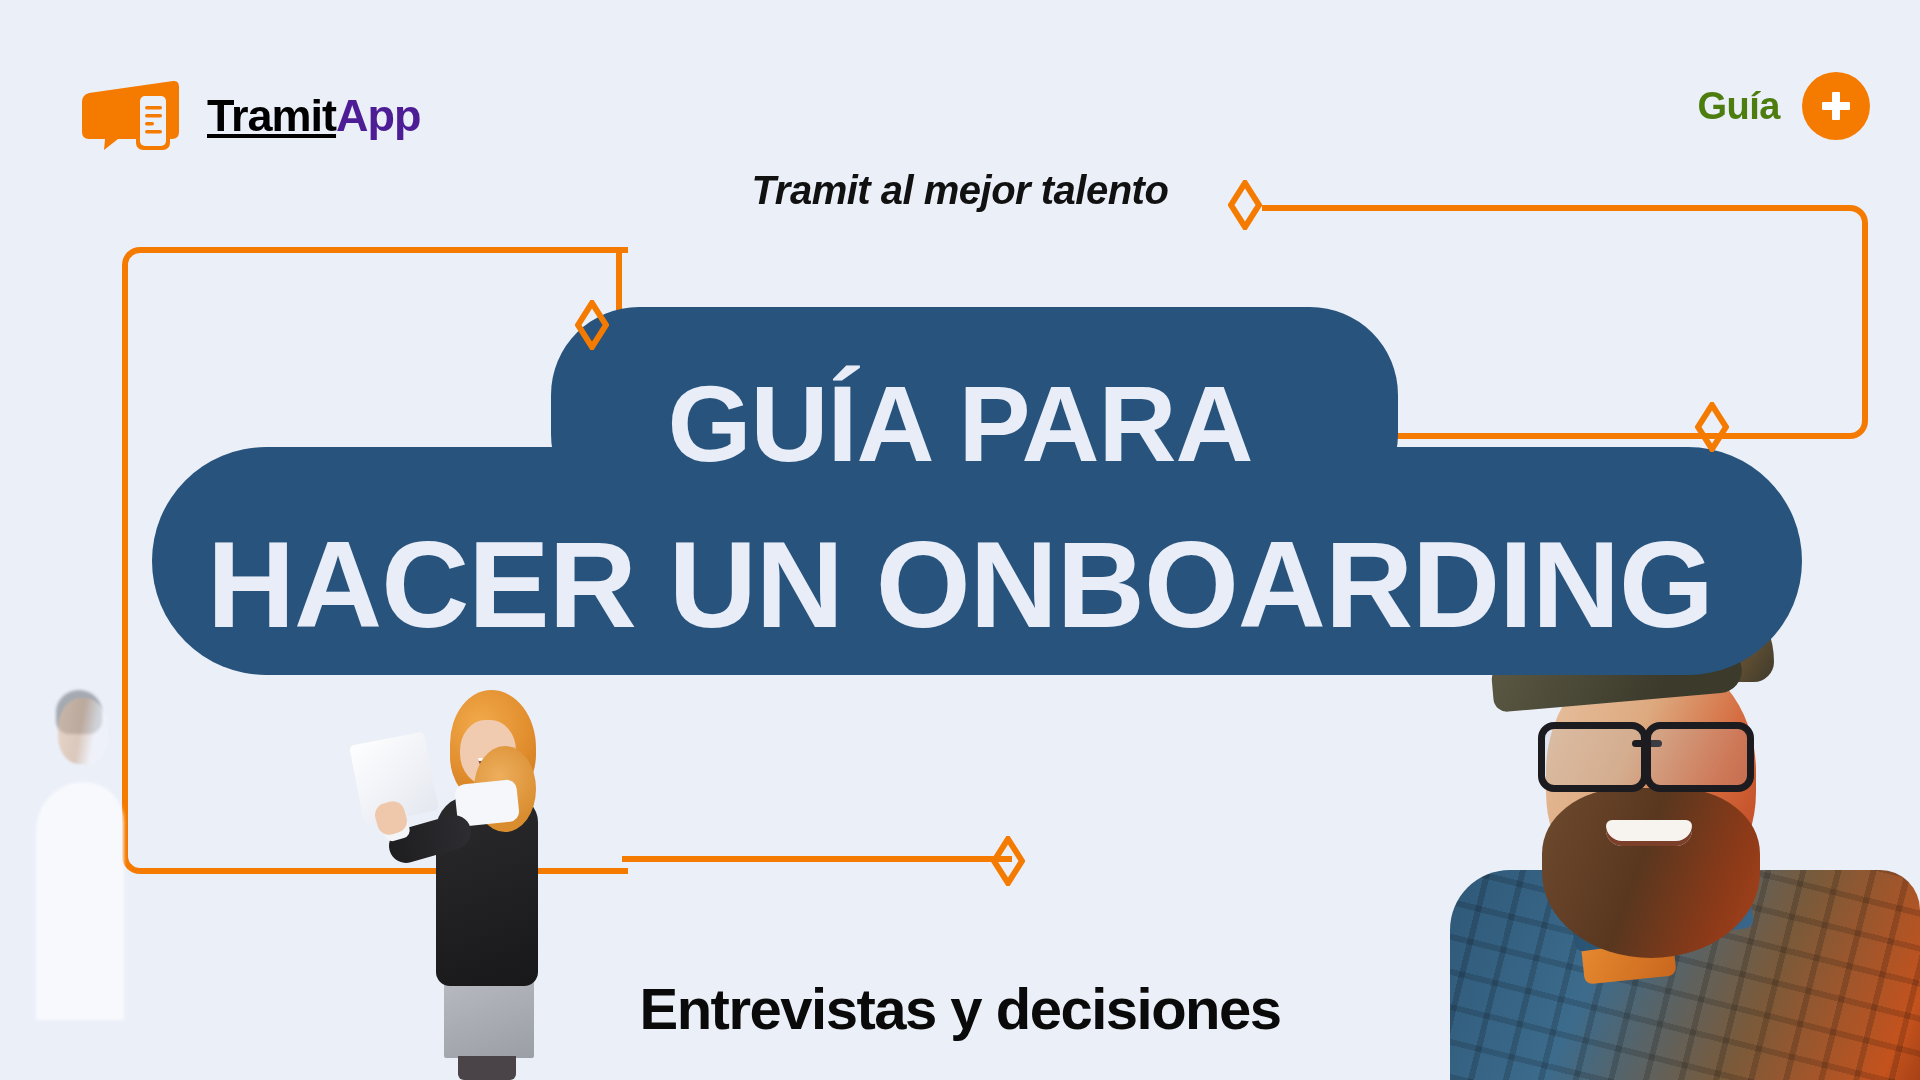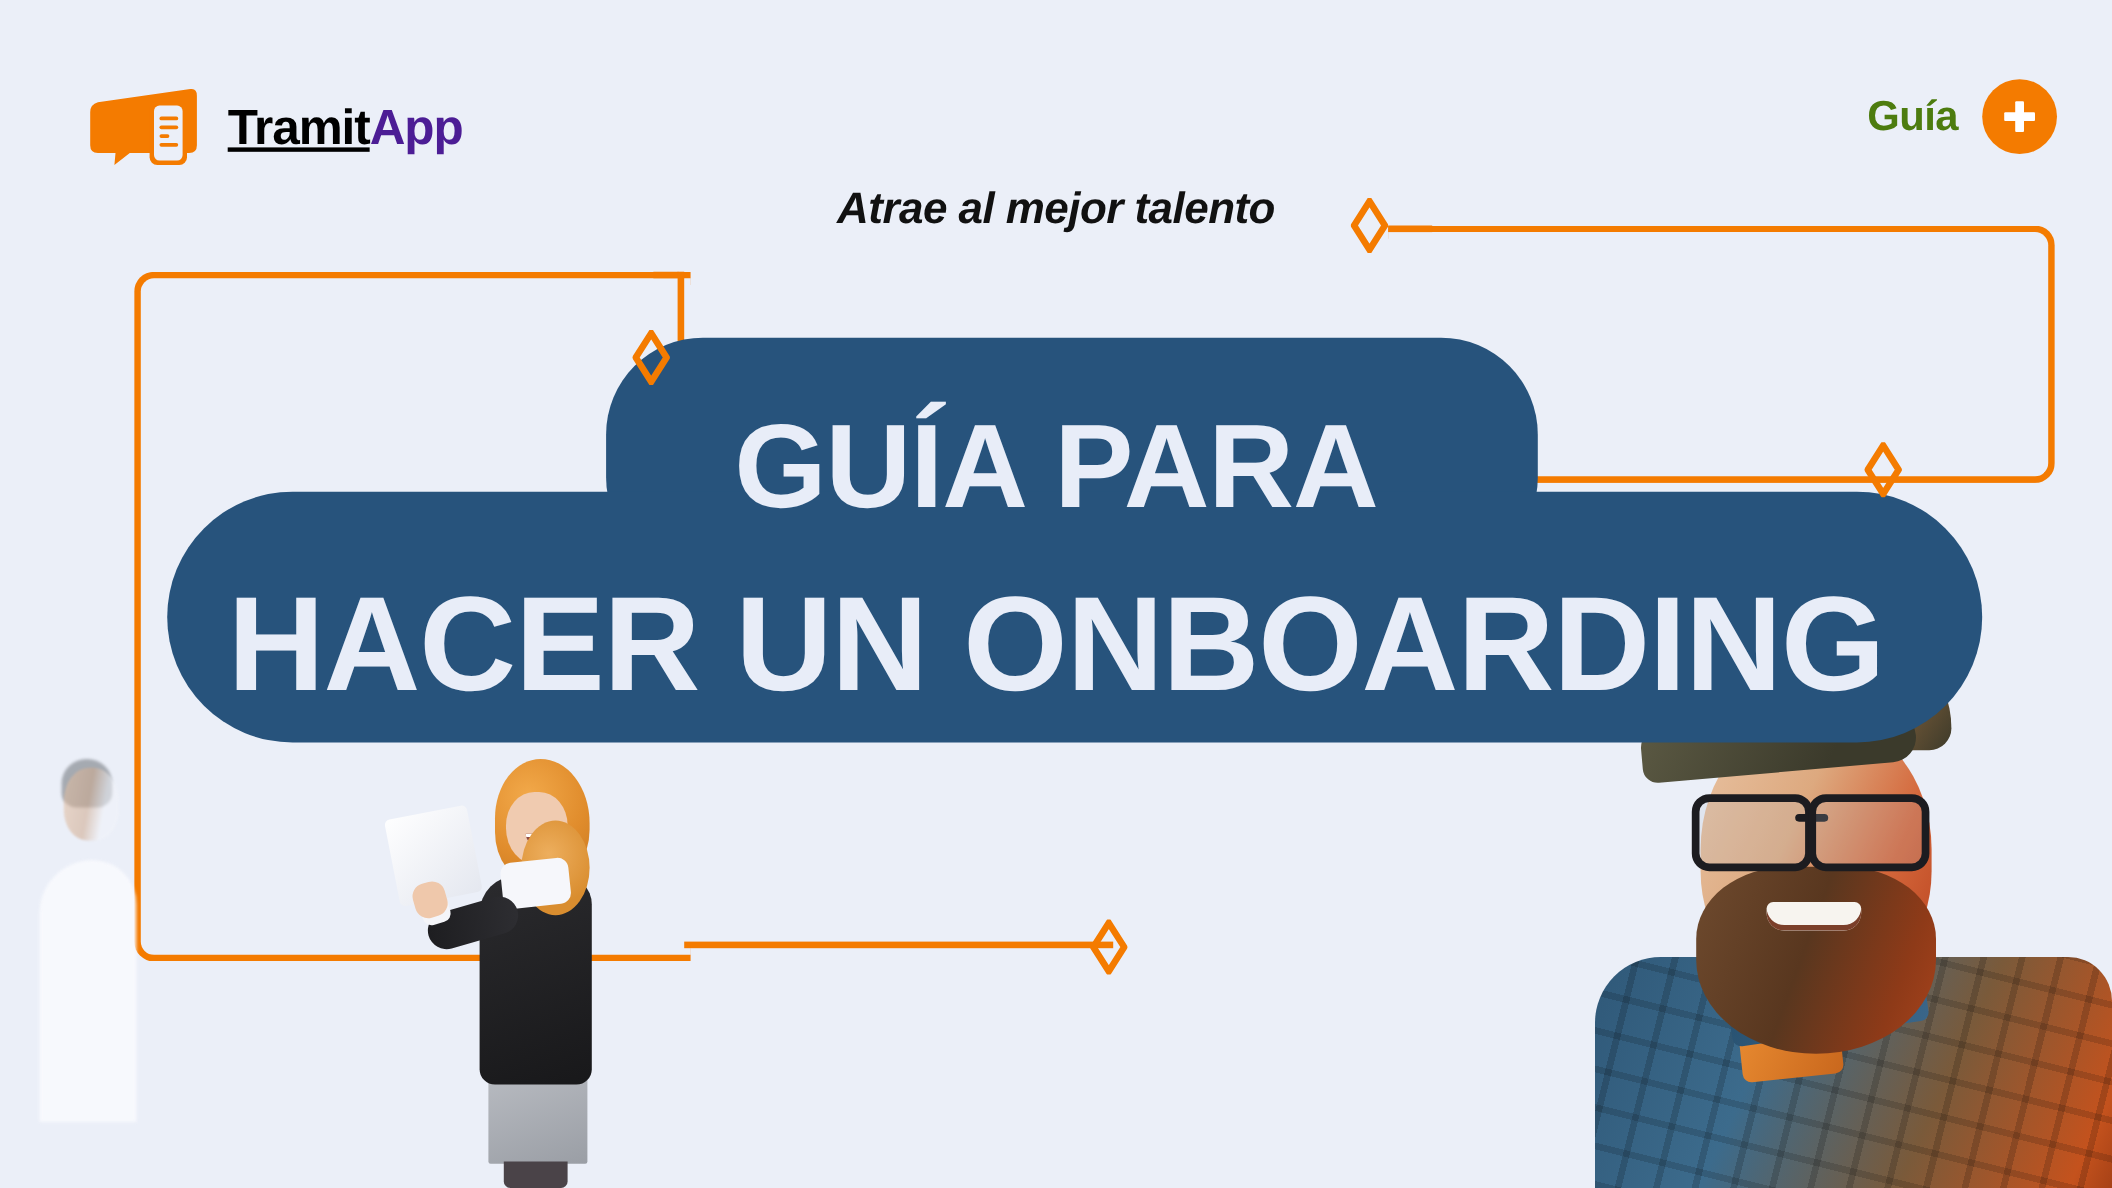--- a/index.html
+++ b/index.html
@@ -255,16 +255,17 @@
     <div class="logo-text">
       <span class="t1">Tramit</span><span class="t2">App</span>
     </div>
   </div>
 
   <div class="guia-btn">
     <span class="guia-label">Guía</span>
     <span class="guia-circle"></span>
   </div>
 
-  <div class="eyebrow">Atrae al mejor talento</div>
-
+  <div class="eyebrow">Tramit al mejor talento</div>
+
+  <div class="footer">Entrevistas y decisiones</div>
 
 </div>
 
 </body></html>

